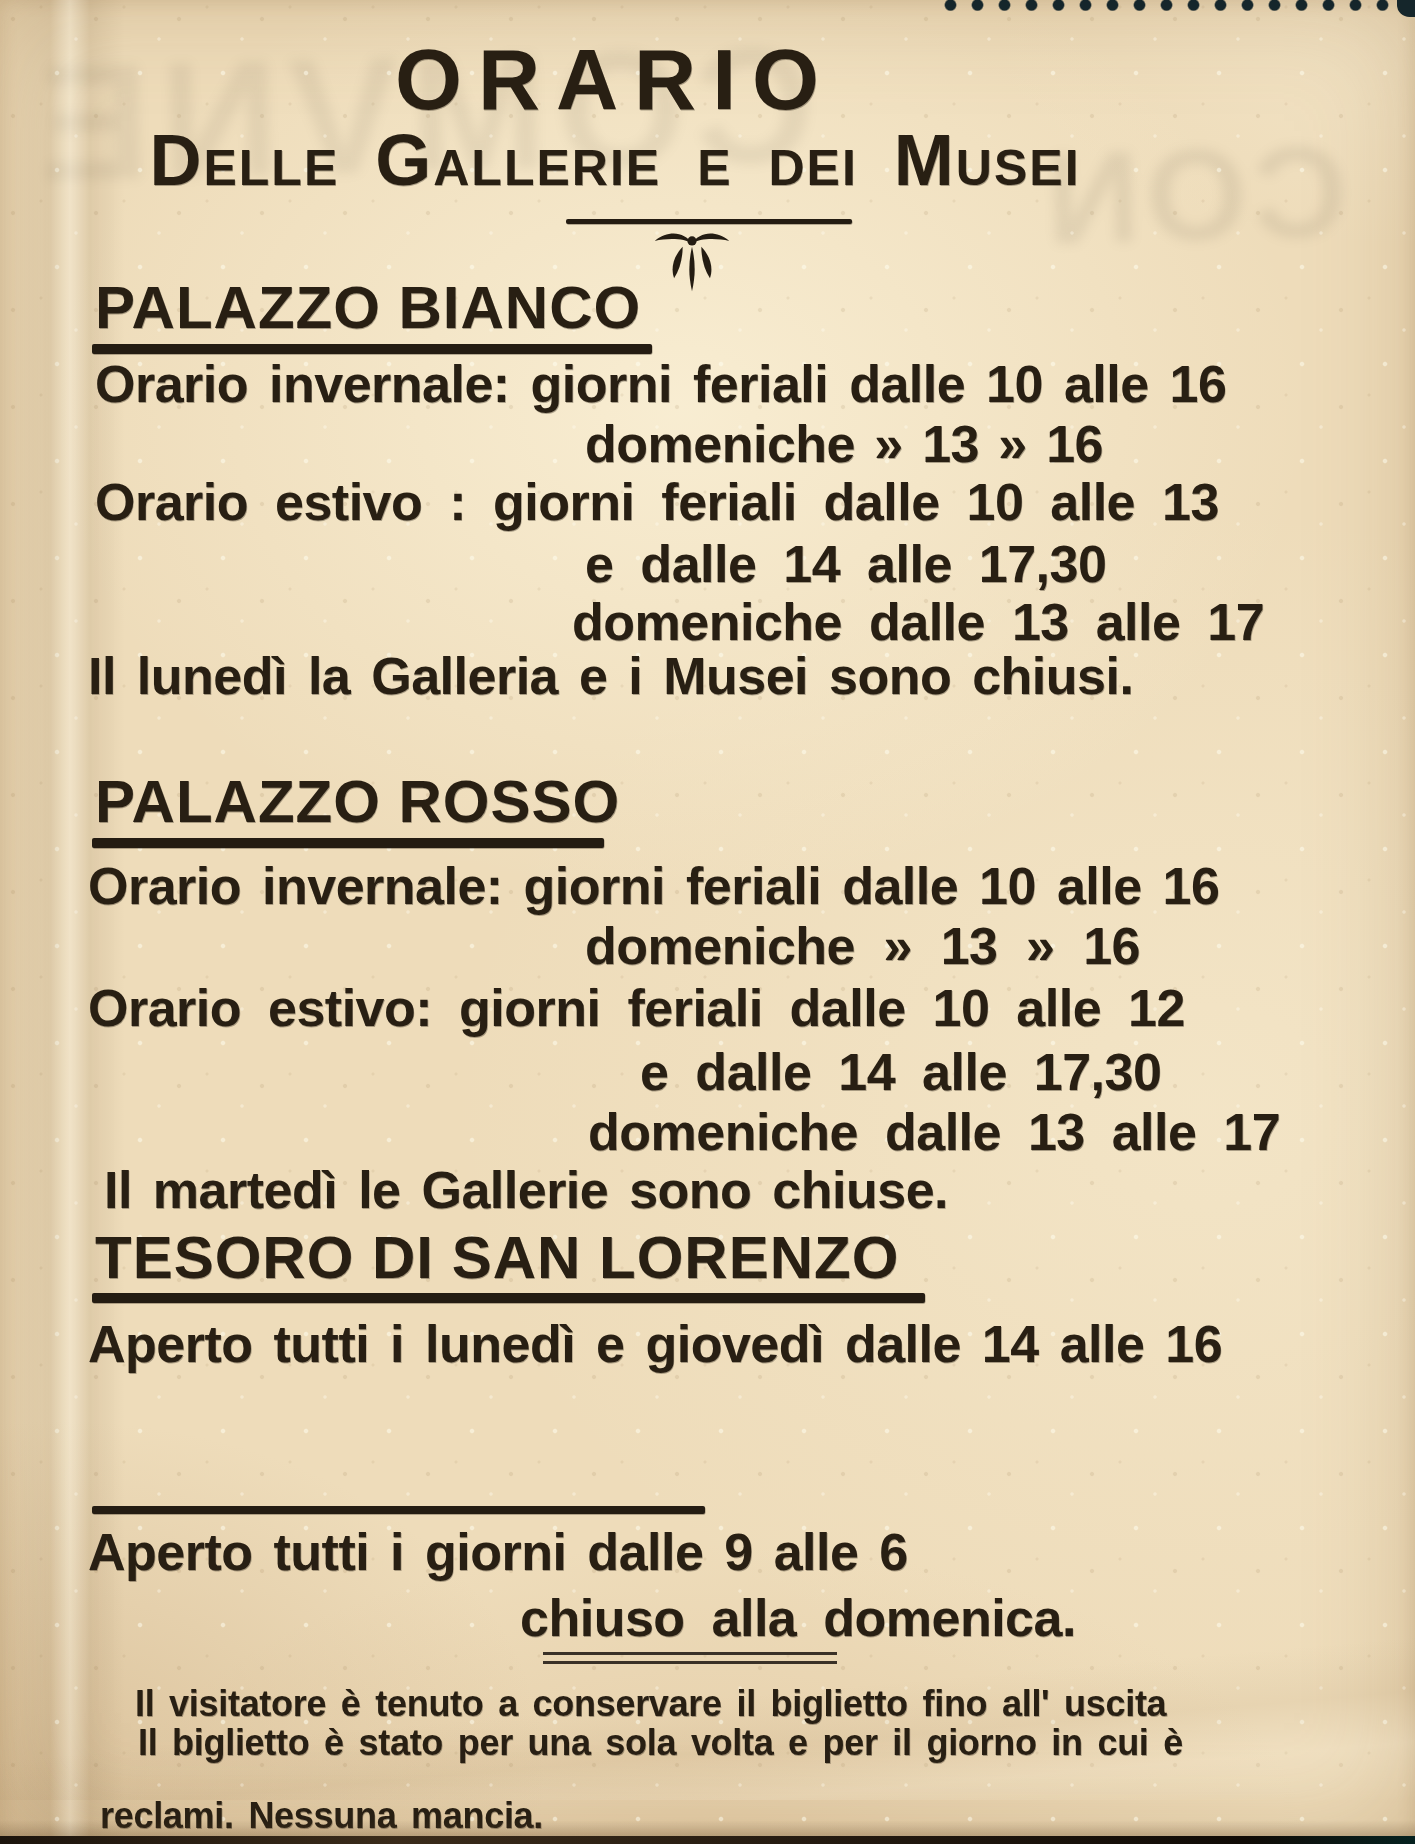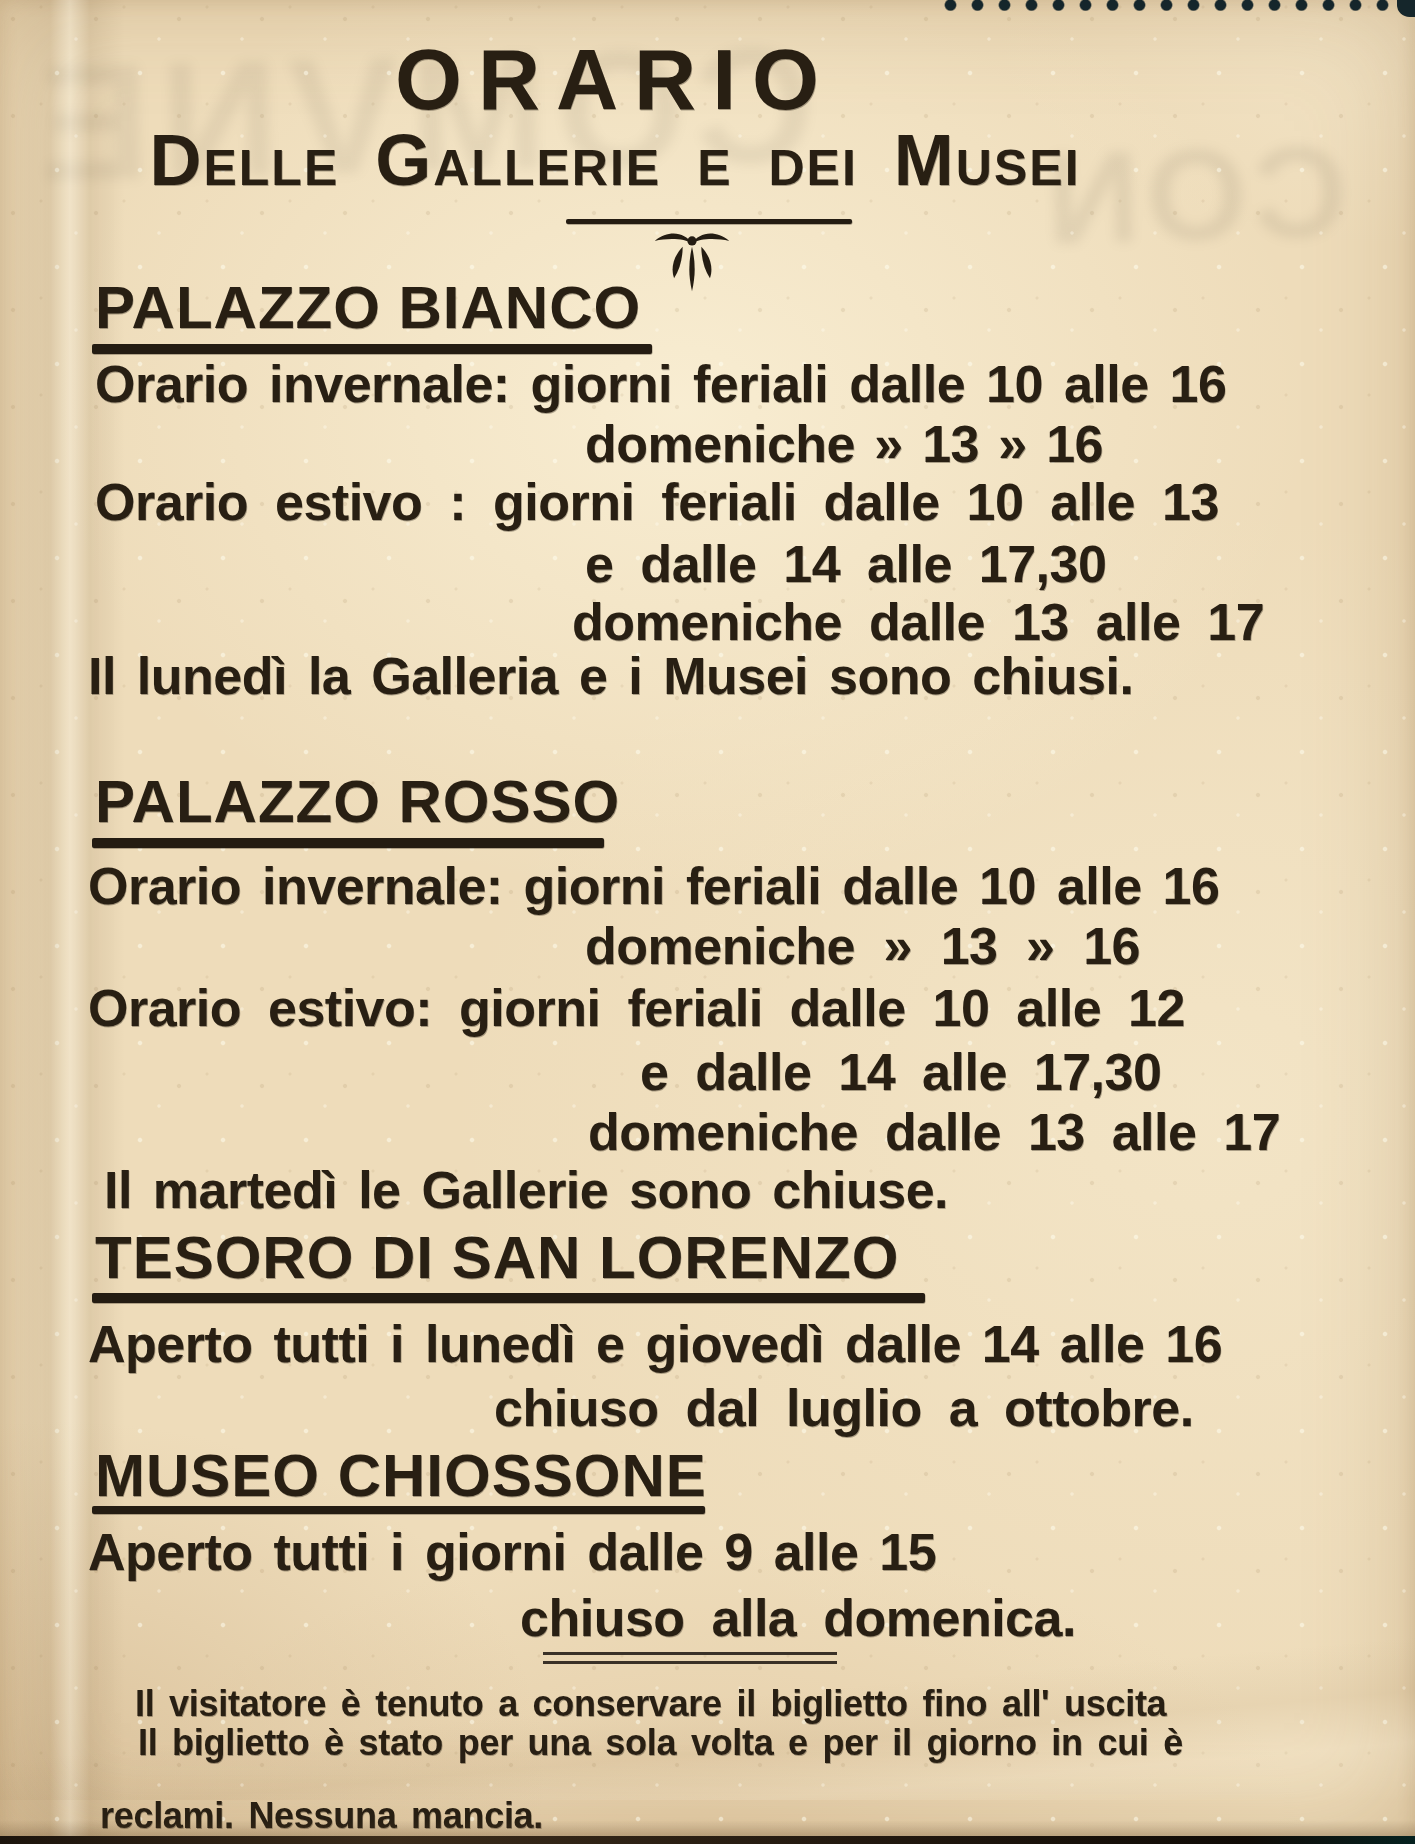--- a/index.html
+++ b/index.html
@@ -128,26 +128,24 @@
 
   <div class="line body-line wide" style="left:88px; top:982px;">Orario estivo: giorni feriali dalle 10 alle 12</div>
   <div class="line body-line wide" style="left:640px; top:1046px;">e dalle 14 alle 17,30</div>
   <div class="line body-line wide" style="left:588px; top:1106px;">domeniche dalle 13 alle 17</div>
   <div class="line body-line" style="left:104px; top:1164px;">Il martedì le Gallerie sono chiuse.</div>
 
   <div class="line heading" style="left:95px; top:1228px;">TESORO DI SAN LORENZO</div>
   <div class="rule" style="left:92px; top:1293px; width:833px; height:10px;"></div>
 
   <div class="line body-line" style="left:88px; top:1318px;text-align:right;">Aperto tutti i lunedì e giovedì dalle 14 alle 16</div>
-  <div class="line body-line wide" style="left:494px; top:1382px;">chiuso dal luglio a ottobre.</div>
 
-  <div class="line heading" style="left:95px; top:1446px;">MUSEO CHIOSSONE</div>
   <div class="rule" style="left:92px; top:1506px; width:613px; height:8px;"></div>
 
-  <div class="line body-line" style="left:88px; top:1526px;">Aperto tutti i giorni dalle 9 alle 15</div>
+  <div class="line body-line" style="left:88px; top:1526px;">Aperto tutti i giorni dalle 9 alle 6</div>
   <div class="line body-line wide" style="left:520px; top:1592px;">chiuso alla domenica.</div>
 
   <div class="thin-rule" style="left:543px; top:1652px; width:294px;"></div>
   <div class="thin-rule" style="left:543px; top:1661px; width:294px;"></div>
 
   <div class="line footer-line" style="left:135px; top:1686px;">Il visitatore è tenuto a conservare il biglietto fino all' uscita</div>
   <div class="line footer-line" style="left:138px; top:1725px;">Il biglietto è stato per una sola volta e per il giorno in cui è</div>
   <div class="line footer-line" style="left:100px; top:1798px;">reclami. Nessuna mancia.</div>
 
   <div class="bottom-shadow"></div>

